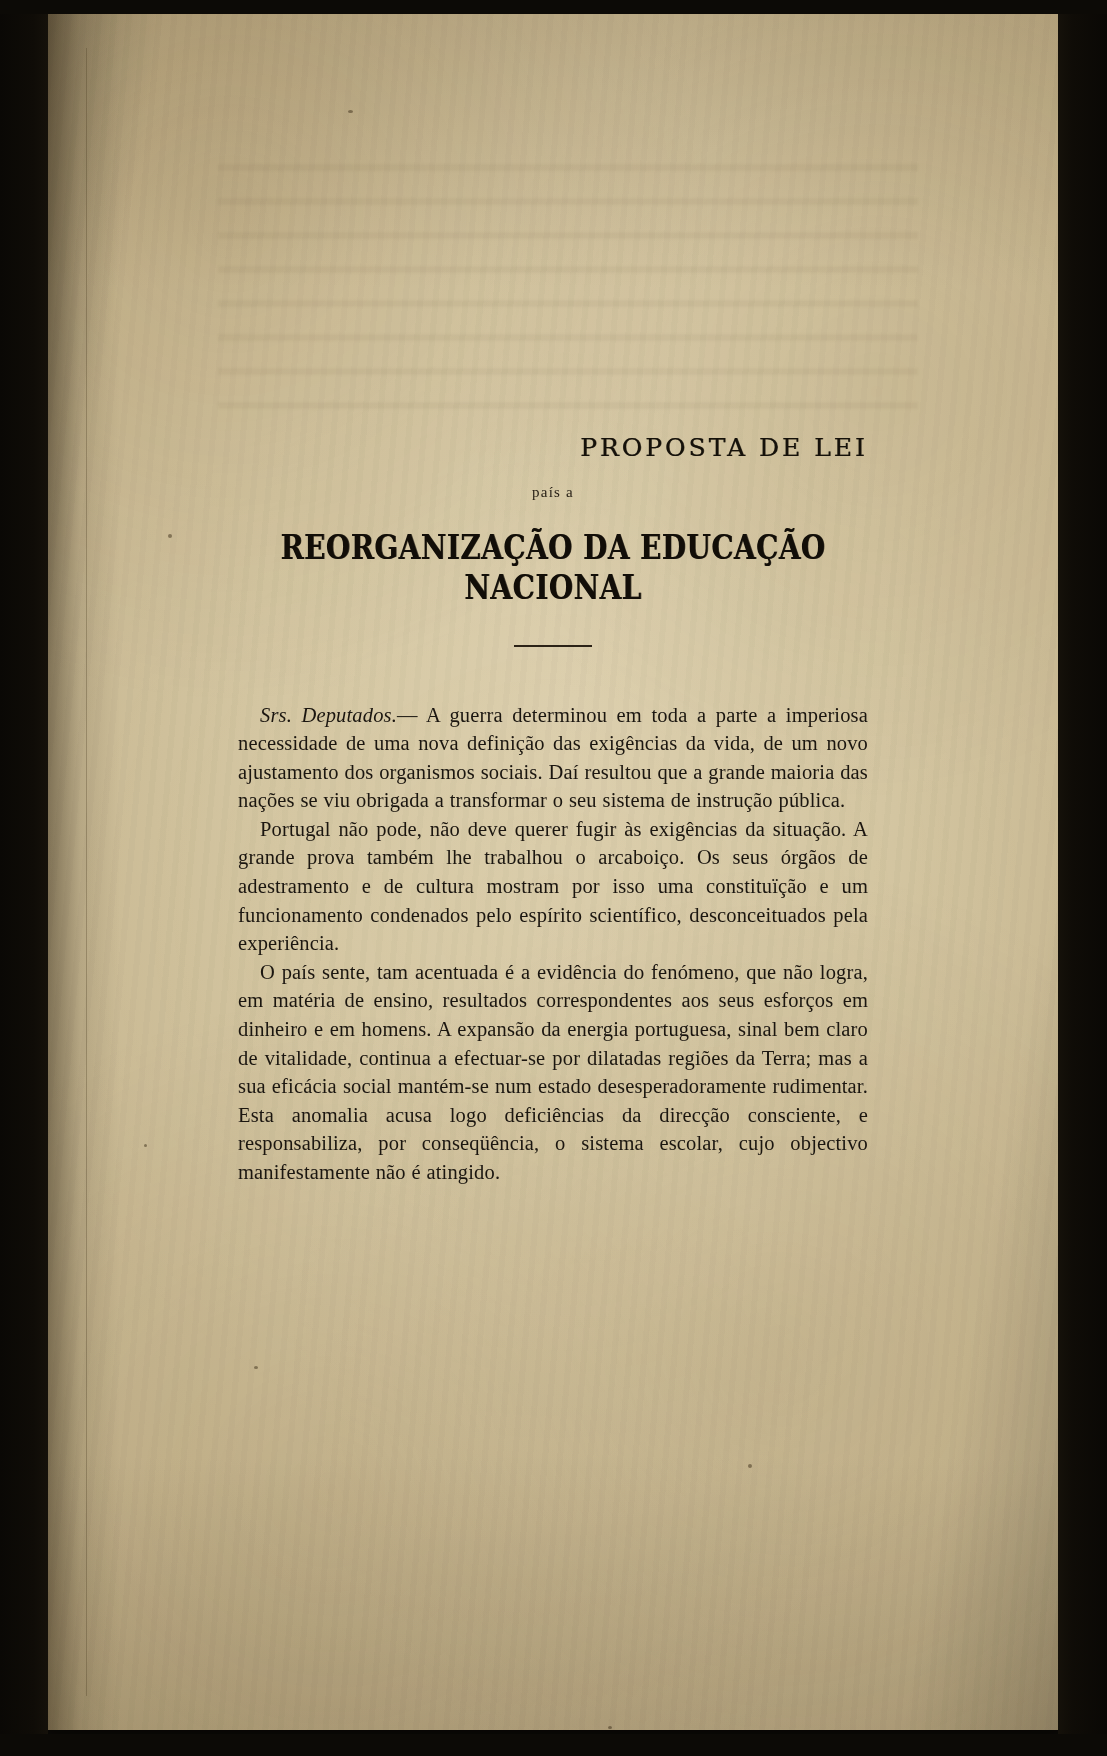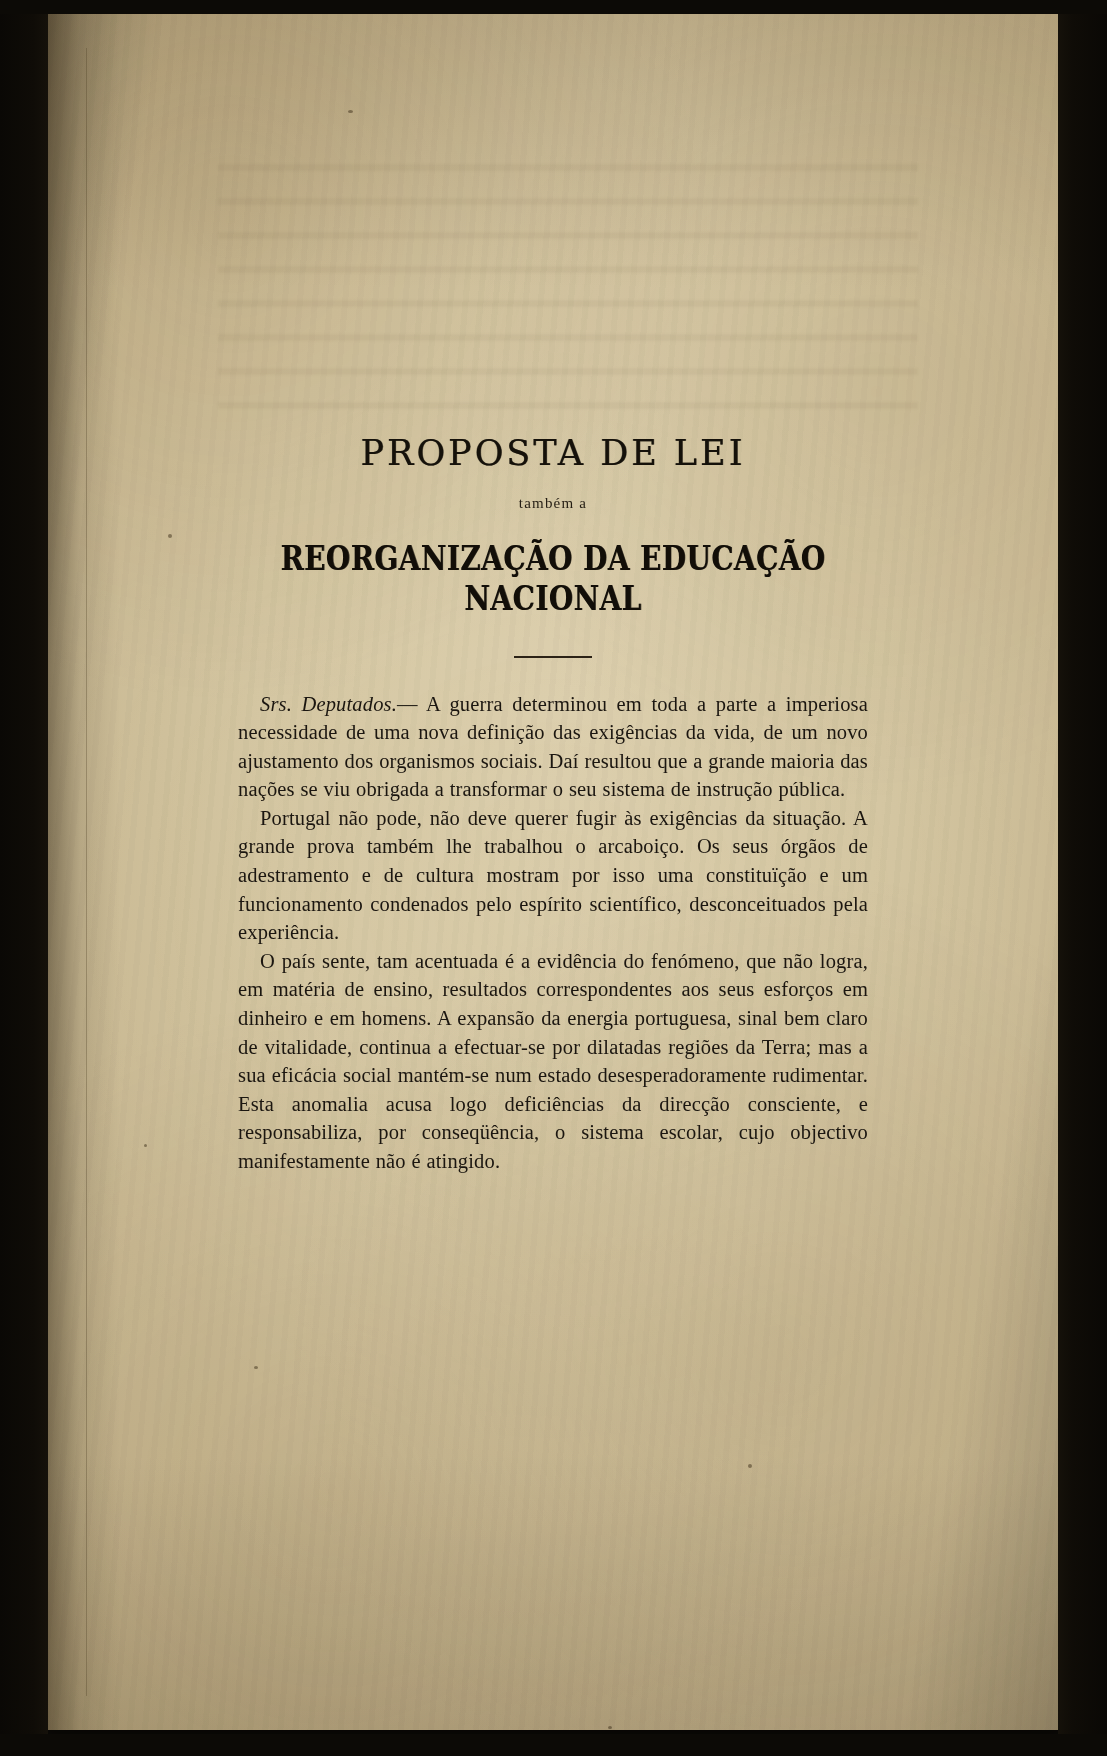--- a/index.html
+++ b/index.html
@@ -108,22 +108,22 @@
   
   .content {
     position: absolute;
     left: 190px;
     top: 420px;
     width: 630px;
     color: #1d1710;
   }
 
   .title-main {
-    text-align: center;
-    font-size: 35px;
+    text-align: right;
+    font-size: 25px;
     letter-spacing: 3px;
     font-weight: 400;
     font-family: "DejaVu Serif", serif;
     color: #15110a;
     text-shadow: 0.5px 0 0 rgba(21,17,10,0.55), -0.4px 0.3px 0 rgba(21,17,10,0.35);
     margin: 0 0 0 0;
     line-height: 1.1;
   }
   .title-sub {
     text-align: center;
@@ -146,21 +146,21 @@
     text-shadow: 0.6px 0 0 rgba(18,14,8,0.7);
   }
   .rule {
     width: 78px;
     height: 2px;
     background: #2b2216;
     margin: 52px auto 0 auto;
   }
 
   .body-text {
-    margin-top: 32px;
+    margin-top: 54px;
     font-size: 20.5px;
     line-height: 28.6px;
     text-align: justify;
     color: #1b1610;
     font-family: "Liberation Serif", serif;
     letter-spacing: 0.15px;
     word-spacing: 0.5px;
   }
   .body-text p {
     margin: 0;
@@ -200,21 +200,21 @@
     <div class="speck" style="left:96px; top:1130px; width:3px; height:3px;"></div>
     <div class="speck" style="left:300px; top:96px; width:5px; height:3px;"></div>
     <div class="speck" style="left:700px; top:1450px; width:4px; height:4px;"></div>
     <div class="speck" style="left:560px; top:1712px; width:4px; height:3px;"></div>
     <div class="speck" style="left:206px; top:1352px; width:4px; height:3px;"></div>
 
     <div class="content">
 
       <h1 class="title-main">PROPOSTA DE LEI</h1>
 
-      <div class="title-sub">também a</div>
+      <div class="title-sub">país a</div>
 
       <h2 class="title-second">REORGANIZAÇÃO DA EDUCAÇÃO NACIONAL</h2>
 
       <div class="rule"></div>
 
       <div class="body-text">
         <p>
           <span class="lead-name">Srs. Deputados.</span><span>— A guerra determinou em toda a parte a imperiosa necessidade de uma nova definição das exigências da vida, de um novo ajustamento dos organismos sociais. Daí resultou que a grande maioria das nações se viu obrigada a transformar o seu sistema de instrução pública.</span>
         </p>
         <p>

